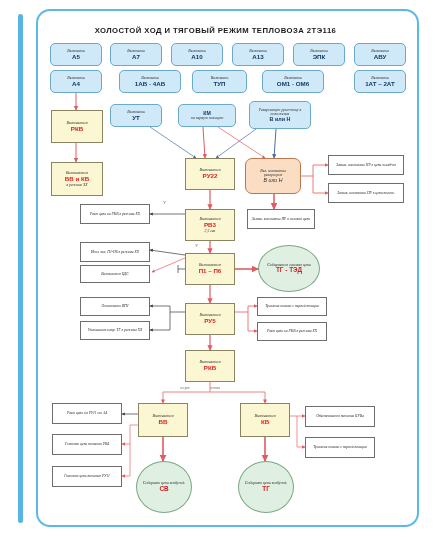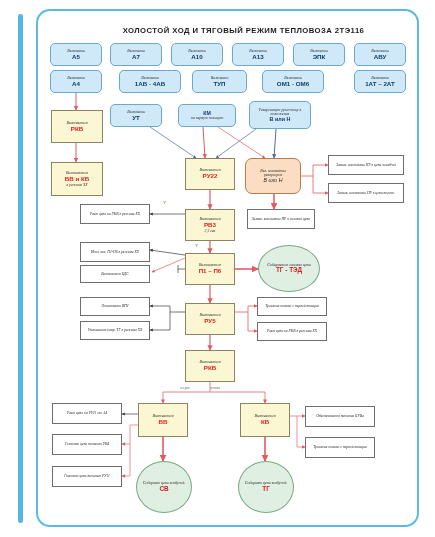--- a/index.html
+++ b/index.html
@@ -7,21 +7,21 @@
   #page{position:relative;width:435px;height:537px;overflow:hidden;background:#fff;}
 
   
   #frame{position:absolute;left:36px;top:9px;width:383px;height:518px;
          border:2.5px solid #5bb9e8;border-radius:14px;background:#fff;box-sizing:border-box;}
 
   
   #leftbar{position:absolute;left:18px;top:14px;width:5px;height:509px;background:#57b5e6;border-radius:3px;}
   #rightbar{position:absolute;left:411px;top:14px;width:4px;height:509px;background:#8fd0ef;border-radius:3px;}
 
-  .title{position:absolute;left:52px;top:26px;width:383px;text-align:center;
+  .title{position:absolute;left:24px;top:26px;width:383px;text-align:center;
          font-size:7.7px;font-weight:bold;color:#1a1a1a;letter-spacing:.45px;}
 
   
   .node{position:absolute;box-sizing:border-box;display:flex;flex-direction:column;
         align-items:center;justify-content:center;text-align:center;line-height:1.08;}
   .node .l1{font-style:italic;font-size:4.0px;color:#2b2b2b;font-family:"Liberation Serif",serif;}
   .node .l2{font-weight:bold;font-size:6.2px;color:#cc2222;margin-top:.5px;}
   .node .l3{font-style:italic;font-size:3.8px;color:#2b2b2b;font-family:"Liberation Serif",serif;margin-top:.5px;}
 
   

